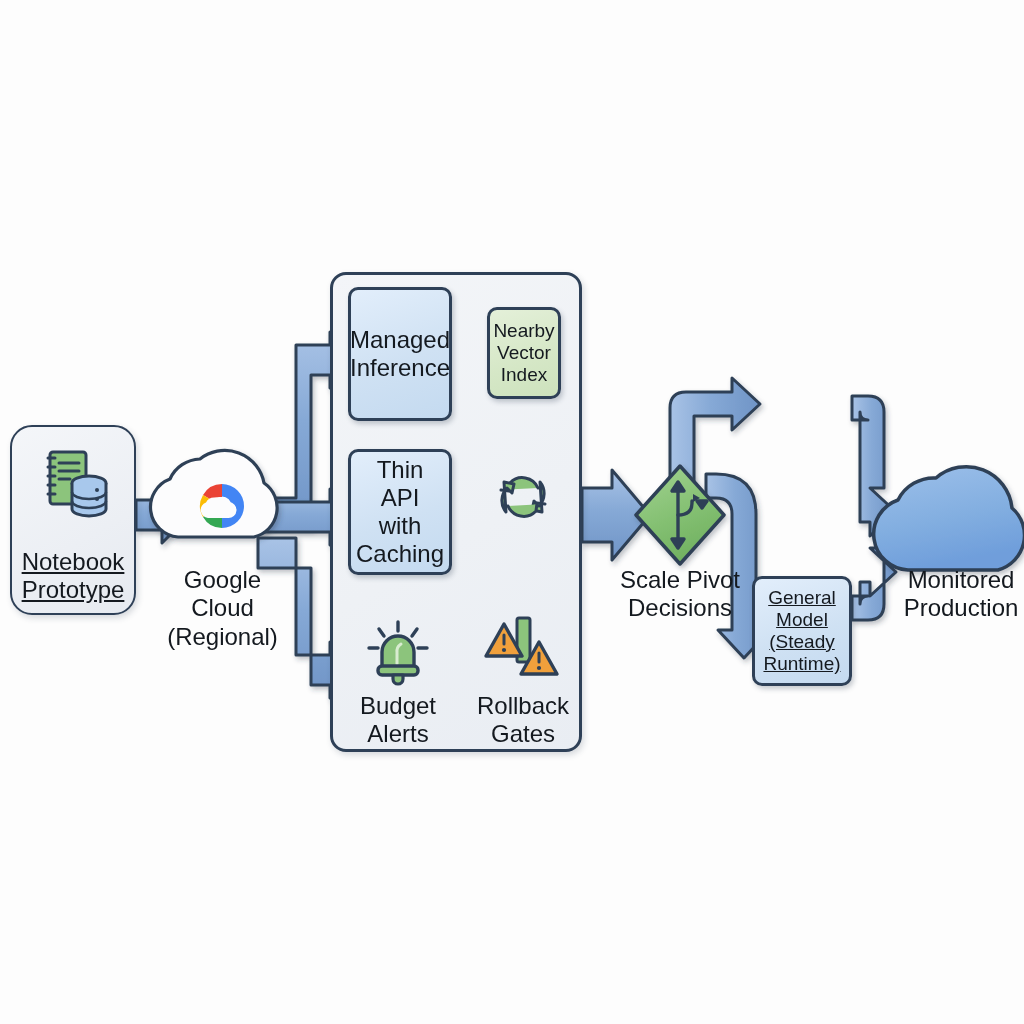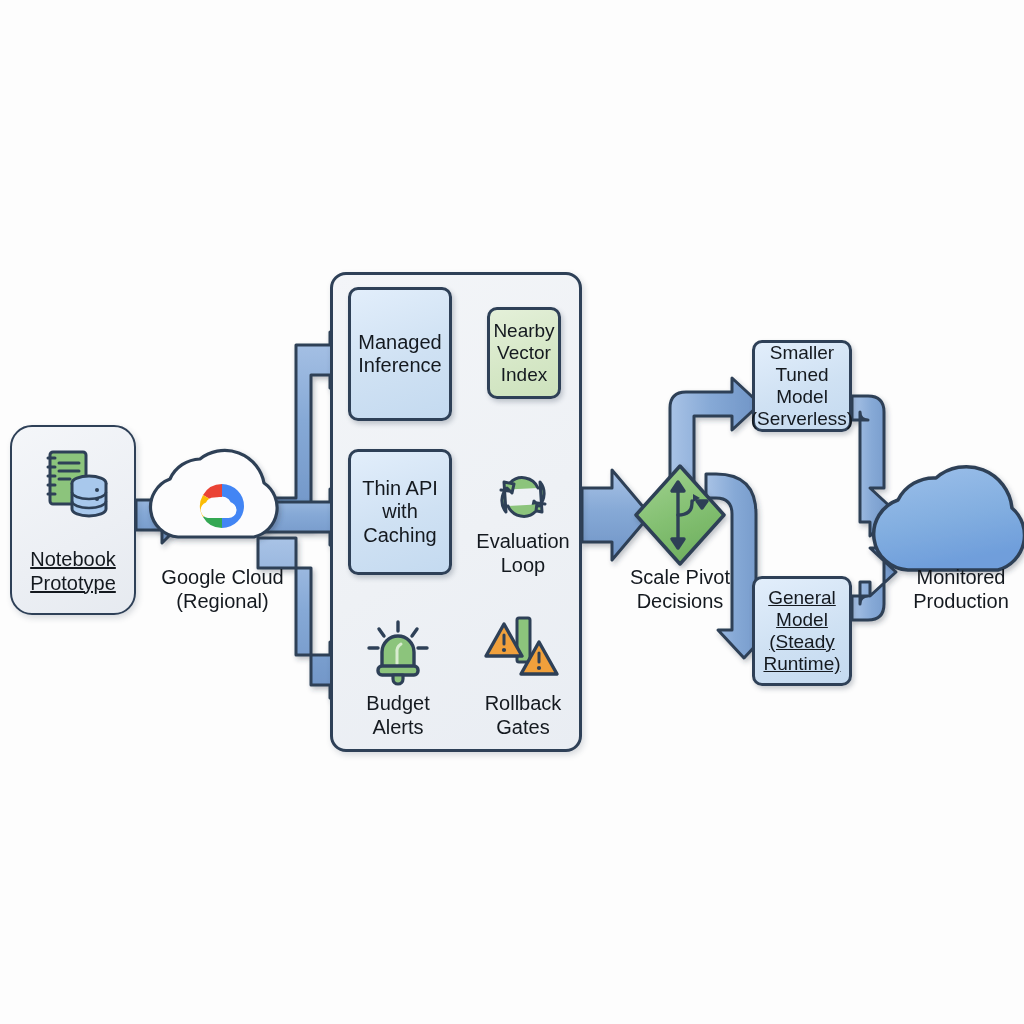--- a/index.html
+++ b/index.html
@@ -52,21 +52,21 @@
     position:absolute;
     text-align:center;
     line-height:1.18;
     color:#14191f;
     white-space:pre-line;
     font-size:18px;
   }
 
   .ic{position:absolute;}
   .lbl-sm{font-size:19px;}
-  .lbl-md{font-size:20px;}
+  .lbl-md{font-size:24px;}
 </style>
 </head>
 <body>
 
 <div id="stage">
 
   <svg id="svg-layer" viewBox="0 0 1024 1024">
     <defs>
       <linearGradient id="agrad" x1="0" y1="0" x2="0" y2="1">
         <stop offset="0%" stop-color="#a9c3e6"></stop>
@@ -236,22 +236,20 @@
   </div>
 
   <svg class="ic" style="left:494px;top:468px;width:58px;height:58px;" viewBox="0 0 58 58">
     <g fill="none" stroke="#2e4057" stroke-width="3" stroke-linejoin="round">
       <path d="M44,20 a17,17 0 0 0 -28,-5 l0,0 l-1,8 l-8,-1" fill="#8cc47c" stroke-linecap="round"></path>
       <path d="M46,14 a18,18 0 0 1 -1,24 l-5,-5 l-2,9 l10,2 Z" fill="#8cc47c"></path>
       <path d="M12,44 a18,18 0 0 1 1,-24 l5,5 l2,-9 l-10,-2 Z" fill="#8cc47c"></path>
       <path d="M14,38 a17,17 0 0 0 28,5 l1,-8 l8,1" fill="#8cc47c" stroke-linecap="round"></path>
     </g>
   </svg>
-  <div class="caption lbl-md" style="left:470px;top:530px;width:106px;">Evaluation
-Loop</div>
 
   <svg class="ic" style="left:363px;top:618px;width:70px;height:68px;" viewBox="0 0 70 68">
     <g stroke="#2e4057" stroke-width="3.4" stroke-linecap="round" fill="none">
       <path d="M35,4 v9"></path>
       <path d="M16,11 l5,7"></path>
       <path d="M54,11 l-5,7"></path>
       <path d="M6,30 h9"></path>
       <path d="M64,30 h-9"></path>
     </g>
     <path d="M35,18 a16,16 0 0 1 16,16 v16 h-32 v-16 a16,16 0 0 1 16,-16 Z" fill="#8cc47c" stroke="#2e4057" stroke-width="3.4" stroke-linejoin="round"></path>
@@ -274,25 +272,20 @@
       <path d="M55,37 v9"></path>
     </g>
     <circle cx="55" cy="52" r="2.1" fill="#2e4057"></circle>
   </svg>
   <div class="caption lbl-md" style="left:470px;top:692px;width:106px;">Rollback
 Gates</div>
 
   <div class="caption lbl-md" style="left:614px;top:566px;width:132px;">Scale Pivot
 Decisions</div>
 
-  <div class="node rbox" style="left:752px;top:340px;width:100px;height:92px;">
-    <span class="txt lbl-sm" style="white-space:pre-line;">Smaller
-Tuned Model
-(Serverless)</span>
-  </div>
 
   <div class="node rbox" style="left:752px;top:576px;width:100px;height:110px;">
     <span class="txt lbl-sm" style="white-space:pre-line;text-decoration:underline;">General
 Model
 (Steady
 Runtime)</span>
   </div>
 
   <div class="caption lbl-md" style="left:898px;top:566px;width:126px;">Monitored
 Production</div>

